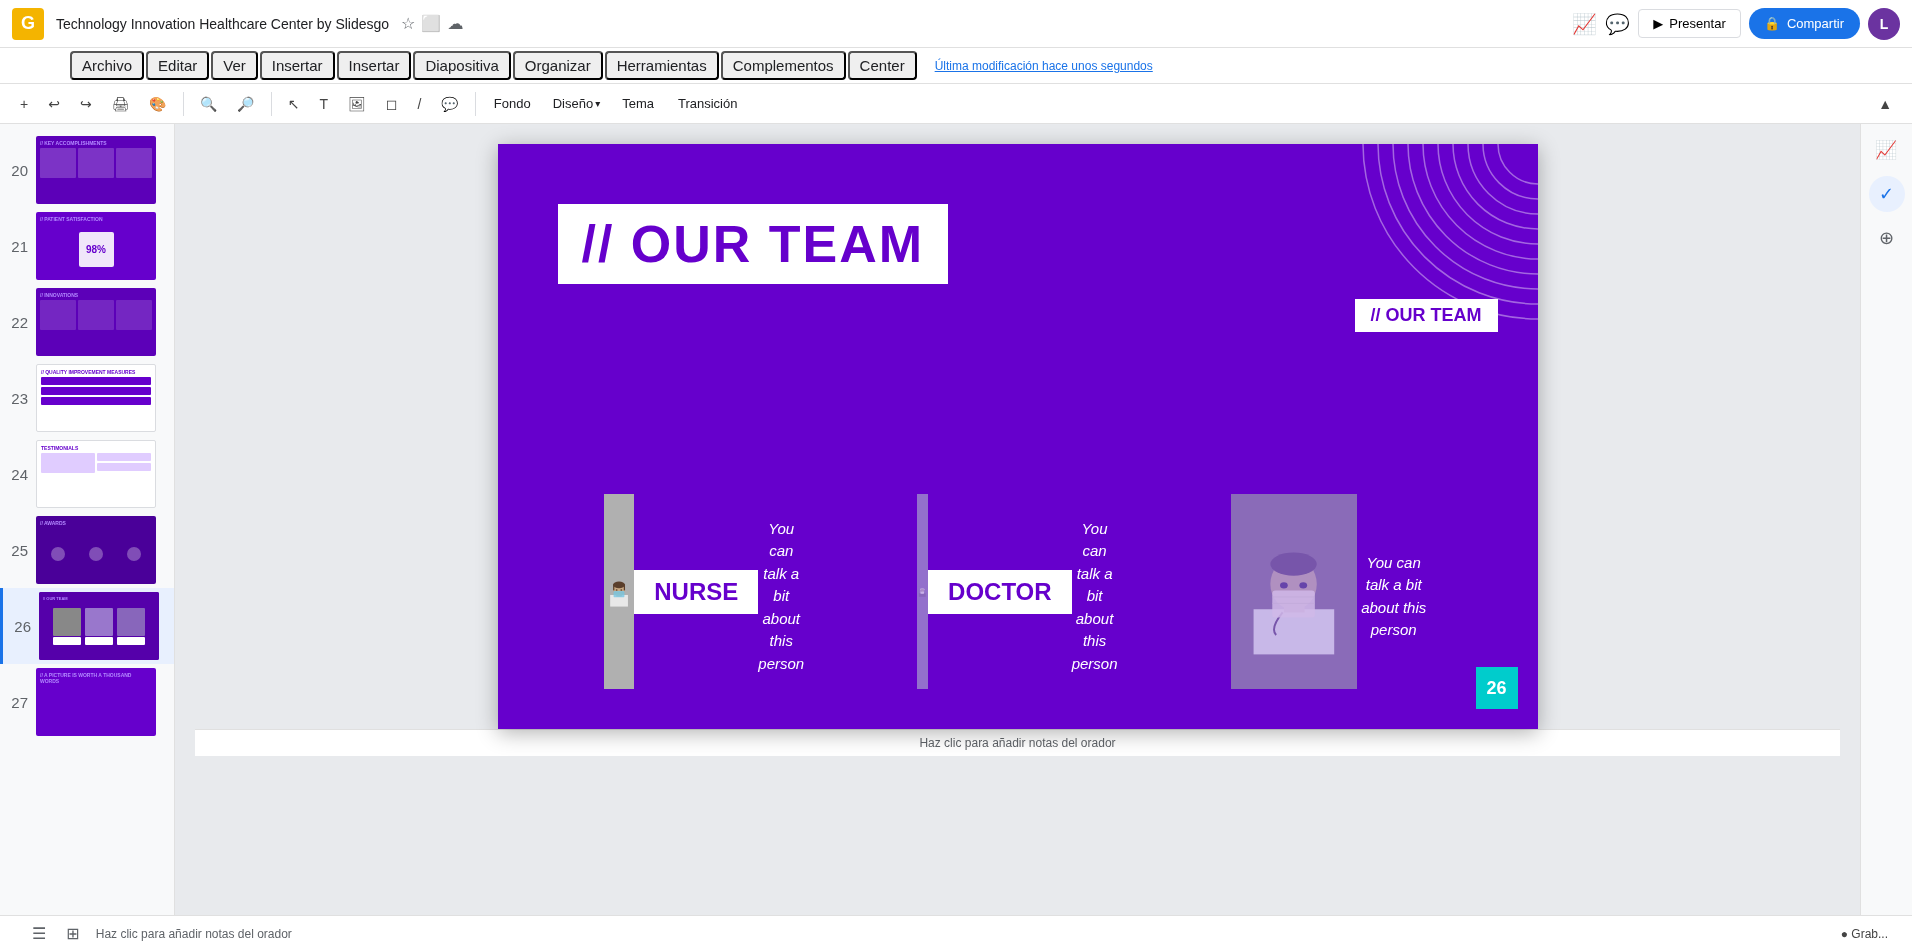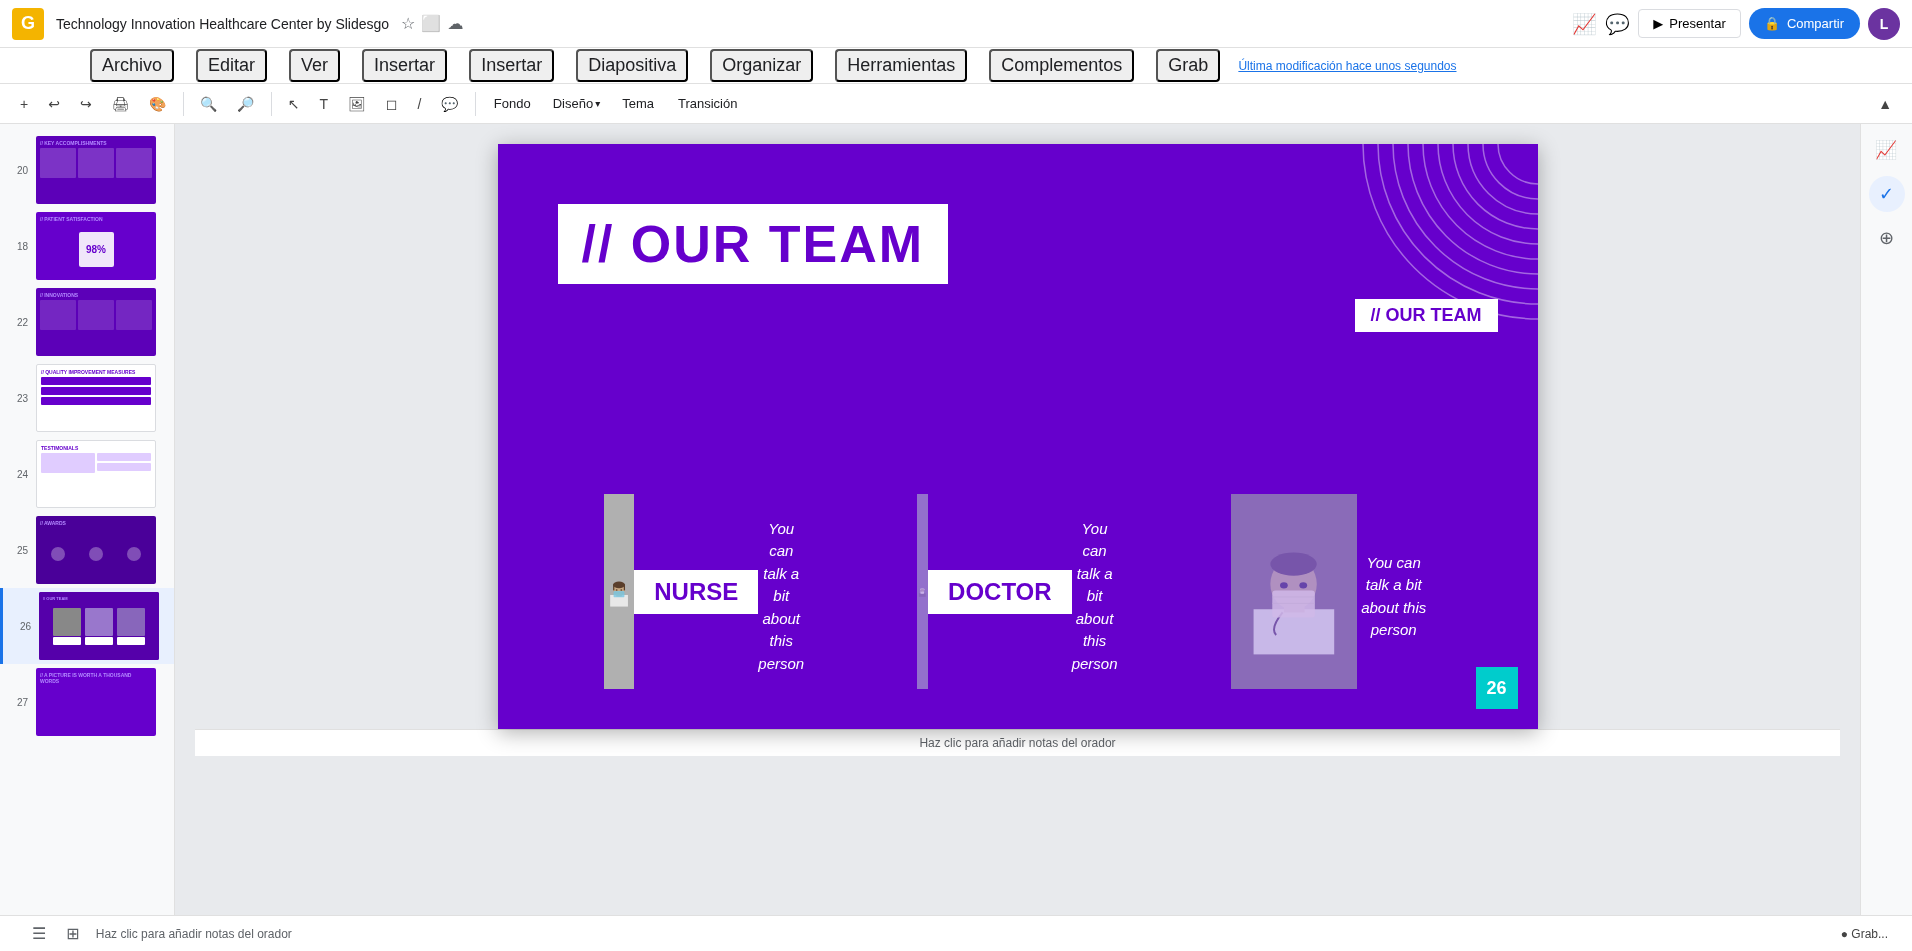--- a/index.html
+++ b/index.html
@@ -33,26 +33,25 @@
       height: 36px;
       background: #fff;
       display: flex;
       align-items: center;
       padding: 0 70px 0 70px;
       gap: 2px;
       border-bottom: 1px solid #e0e0e0;
       flex-shrink: 0;
     }
     .menu-item {
-      font-size: 18px;
+      font-size: 15px;
       color: #202124;
       padding: 4px 10px;
       border-radius: 4px;
       cursor: pointer;
-      margin-left: 20px;
     }
     .last-modified { font-size: 12px; color: #1a73e8; text-decoration: underline; margin-left: 16px; cursor: pointer; }
 
     
     .header-actions { display: flex; align-items: center; gap: 8px; }
     .btn-present {
       background: #fff;
       border: 1px solid #dadce0;
       border-radius: 4px;
       padding: 6px 14px;
@@ -140,21 +139,21 @@
     }
     .slide-thumb {
       display: flex;
       align-items: center;
       padding: 4px 8px;
       cursor: pointer;
       gap: 8px;
     }
     .slide-thumb.active { background: #e8f0fe; border-left: 3px solid #1a73e8; }
     .slide-num {
-      font-size: 10px;
+      font-size: 15px;
       color: #5f6368;
       width: 20px;
       text-align: right;
       flex-shrink: 0;
     }
     .slide-preview {
       width: 120px;
       height: 68px;
       background: #6600cc;
       border-radius: 2px;
@@ -455,21 +454,21 @@
 <div class="menu-bar">
   <button class="menu-item">Archivo</button>
   <button class="menu-item">Editar</button>
   <button class="menu-item">Ver</button>
   <button class="menu-item">Insertar</button>
   <button class="menu-item">Insertar</button>
   <button class="menu-item">Diapositiva</button>
   <button class="menu-item">Organizar</button>
   <button class="menu-item">Herramientas</button>
   <button class="menu-item">Complementos</button>
-  <button class="menu-item">Grab</button>
+  <button class="menu-item">Center</button>
   <span class="last-modified">Última modificación hace unos segundos</span>
 </div>
 
 <div class="toolbar">
   <button class="toolbar-btn">+</button>
   <button class="toolbar-btn">↩</button>
   <button class="toolbar-btn">↪</button>
   <button class="toolbar-btn">🖨</button>
   <button class="toolbar-btn">🎨</button>
   <div class="toolbar-divider"></div>
@@ -506,21 +505,21 @@
           <div class="mini-content">
             <div class="mini-box" style="background:rgba(255,255,255,0.2)"></div>
             <div class="mini-box" style="background:rgba(255,255,255,0.2)"></div>
             <div class="mini-box" style="background:rgba(255,255,255,0.2)"></div>
           </div>
         </div>
       </div>
     </div>
 
     <div class="slide-thumb">
-      <span class="slide-num">18</span>
+      <span class="slide-num">21</span>
       <div class="slide-preview slide-preview-21">
         <div class="mini-slide">
           <div class="mini-title">// PATIENT SATISFACTION</div>
           <div style="display:flex; align-items:center; justify-content:center; flex:1;">
             <div class="mini-white" style="width:35px;height:35px;display:flex;align-items:center;justify-content:center;border-radius:2px;">
               <span class="mini-percent" style="font-size:10px;font-weight:bold;color:#6600cc;">98%</span>
             </div>
           </div>
         </div>
       </div>

